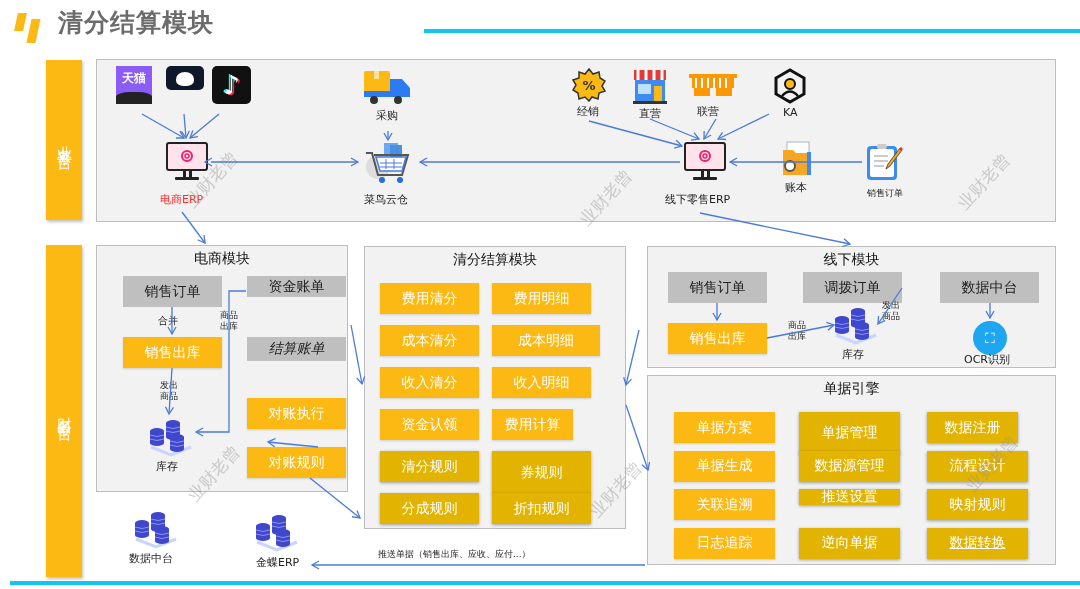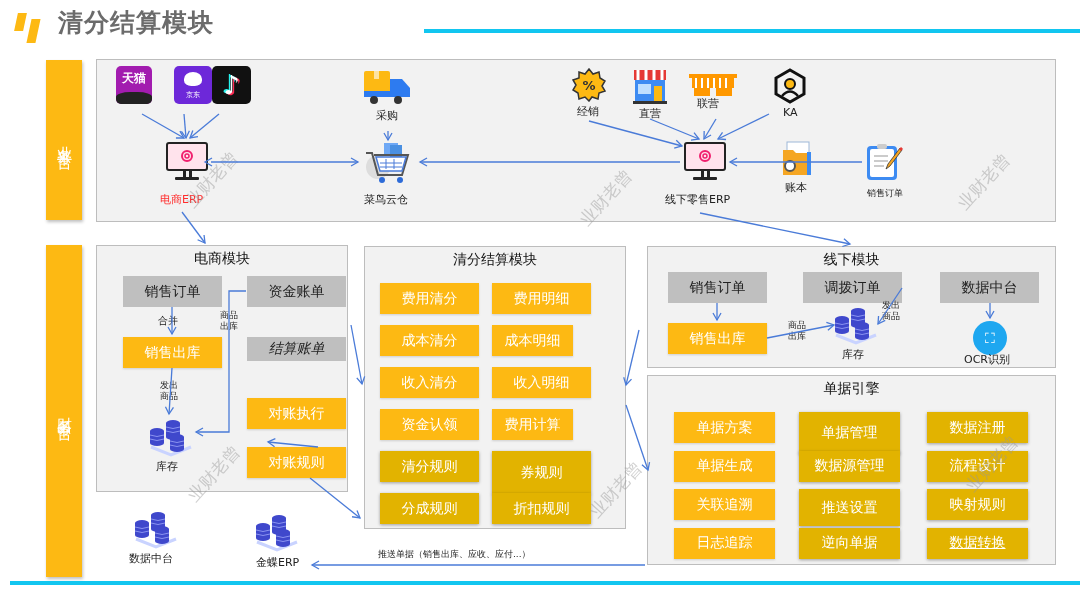--- a/index.html
+++ b/index.html
@@ -42,25 +42,25 @@
 
 <div class="side" style="top:60px; height:160px;">
   <span style="writing-mode:vertical-rl; letter-spacing:3px;">业务平台</span>
 </div>
 <div class="side" style="top:245px; height:332px;">
   <span style="writing-mode:vertical-rl; letter-spacing:3px;">财务中台</span>
 </div>
 
 <div class="panel" style="left:96px; top:59px; width:960px; height:163px;"></div>
 
-<div class="icon" style="left:116px; top:66px; width:36px; height:38px; background:#a21caf; border-radius:5px; overflow:hidden;">
+<div class="icon" style="left:116px; top:66px; width:36px; height:38px; background:#8b5cf6; border-radius:0; overflow:hidden;">
   <div style="color:#fff; font-size:12px; font-weight:bold; text-align:center; margin-top:4px;">天猫</div>
   <div style="position:absolute; left:0; right:0; bottom:0; height:12px; background:#222; border-radius:40% 40% 0 0;"></div>
 </div>
-<div class="icon" style="left:166px; top:66px; width:38px; height:38px; background:#6d28d9; border-radius:5px;margin-left:8px;">
+<div class="icon" style="left:166px; top:66px; width:38px; height:24px; background:#0f172a; border-radius:5px;">
   <div style="position:absolute; left:10px; top:6px; width:18px; height:14px; background:#fff; border-radius:50% 50% 40% 40%;"></div>
   <div style="position:absolute; left:0; right:0; bottom:4px; color:#fff; font-size:7px; text-align:center;">京东</div>
 </div>
 <div class="icon" style="left:212px; top:66px; width:39px; height:38px; background:#111; border-radius:5px; color:#fff; font-size:26px; font-weight:bold; text-align:center; line-height:38px; text-shadow:-2px -1px 0 #25F4EE, 2px 1px 0 #FE2C55;">♪</div>
 
 <svg class="icon" style="left:165px; top:141px;" width="44" height="42" viewBox="0 0 44 42">
   <rect x="2" y="2" width="40" height="27" rx="2" fill="#FFE3EC" stroke="#222" stroke-width="2"></rect>
   <circle cx="22" cy="15" r="5" fill="none" stroke="#F0206E" stroke-width="2"></circle>
   <circle cx="22" cy="15" r="2" fill="none" stroke="#F0206E" stroke-width="1.5"></circle>
   <rect x="18" y="29" width="3" height="7" fill="#222"></rect>
@@ -107,21 +107,21 @@
 </svg>
 <div class="lbl" style="left:639px; top:106px;">直营</div>
 
 <svg class="icon" style="left:688px; top:72px;" width="50" height="26" viewBox="0 0 50 26">
   <rect x="4" y="4" width="42" height="12" fill="#FF9800"></rect>
   <path d="M8 4 v12 M14 4 v12 M20 4 v12 M26 4 v12 M32 4 v12 M38 4 v12" stroke="#fff" stroke-width="2"></path>
   <rect x="1" y="2" width="48" height="4" fill="#FF9800"></rect>
   <rect x="6" y="16" width="16" height="8" fill="#FF9800"></rect>
   <rect x="28" y="16" width="16" height="8" fill="#FF9800"></rect>
 </svg>
-<div class="lbl" style="left:697px; top:96px;text-align:center;">联营</div>
+<div class="lbl" style="left:697px; top:104px;text-align:center;">联营</div>
 
 <svg class="icon" style="left:773px; top:68px;" width="34" height="36" viewBox="0 0 34 36">
   <polygon points="17,2 31,10 31,26 17,34 3,26 3,10" fill="none" stroke="#111" stroke-width="3"></polygon>
   <circle cx="17" cy="16" r="5" fill="#FDB913" stroke="#111" stroke-width="2"></circle>
   <path d="M9 28 q8-9 16 0" fill="none" stroke="#111" stroke-width="2.5"></path>
 </svg>
 <div class="lbl" style="left:783px; top:106px;">KA</div>
 
 <svg class="icon" style="left:683px; top:141px;" width="44" height="42" viewBox="0 0 44 42">
   <rect x="2" y="2" width="40" height="27" rx="2" fill="#FFE3EC" stroke="#222" stroke-width="2"></rect>
@@ -148,42 +148,42 @@
   <path d="M10 14 h14 M10 19 h14 M10 24 h10" stroke="#bbb" stroke-width="1.5"></path>
   <path d="M36 6 l-12 16 l-2 5 l4-3 l12-16z" fill="#F5A623" stroke="#333" stroke-width="0.8"></path>
   <path d="M36 6 l2 2" stroke="#E53935" stroke-width="3"></path>
 </svg>
 <div class="lbl small" style="left:866px; top:188px; width:38px; white-space:normal;">销售订单</div>
 
 <div class="panel" style="left:96px; top:245px; width:252px; height:247px;">
   <div class="panel-title" style="top:4px;">电商模块</div>
 </div>
 <div class="box gray" style="left:123px; top:276px; width:99px; height:31px;">销售订单</div>
-<div class="box gray" style="left:247px; top:276px; width:99px; height:31px;text-align:right;">资金账单</div>
+<div class="box gray" style="left:247px; top:276px; width:99px; height:21px;text-align:right;">资金账单</div>
 <div class="lbl" style="left:158px; top:314px; font-size:10px;">合并</div>
 <div class="lbl small" style="left:218px; top:310px; width:22px; white-space:normal;">商品出库</div>
 <div class="box yellow" style="left:123px; top:337px; width:99px; height:31px;">销售出库</div>
 <div class="box gray" style="left:247px; top:337px; width:99px; height:24px;font-style:italic;">结算账单</div>
 <div class="lbl small" style="left:158px; top:380px; width:22px; white-space:normal;">发出商品</div>
 <div class="box yellow" style="left:247px; top:398px; width:99px; height:31px;">对账执行</div>
 <div class="box yellow" style="left:247px; top:447px; width:99px; height:31px;">对账规则</div>
 
 <svg class="icon" style="left:147px; top:417px;" width="46" height="40" viewBox="0 0 46 40">
     <use href="#db-stack"></use>
   </svg>
 <div class="lbl" style="left:156px; top:459px;">库存</div>
 
 <div class="panel" style="left:364px; top:246px; width:262px; height:283px;">
   <div class="panel-title" style="top:4px;">清分结算模块</div>
 </div>
 <div id="clearing-grid">
     <div class="box yellow" style="left: 380px; top: 283px; width: 99px; height: 31px;">费用清分</div>
     <div class="box yellow" style="left: 492px; top: 283px; width: 99px; height: 31px;">费用明细</div>
     <div class="box yellow" style="left: 380px; top: 325px; width: 99px; height: 31px;">成本清分</div>
-    <div class="box yellow" style="left: 492px; top: 325px; width: 81px; height: 31px;">成本明细</div>
+    <div class="box yellow" style="left: 492px; top: 325px; width: 108px; height: 31px;">成本明细</div>
     <div class="box yellow" style="left: 380px; top: 367px; width: 99px; height: 31px;">收入清分</div>
     <div class="box yellow" style="left: 492px; top: 367px; width: 99px; height: 31px;">收入明细</div>
     <div class="box yellow" style="left: 380px; top: 409px; width: 99px; height: 31px;">资金认领</div>
     <div class="box yellow" style="left: 492px; top: 409px; width: 81px; height: 31px;">费用计算</div>
     <div class="box dark" style="left: 380px; top: 451px; width: 99px; height: 31px;">清分规则</div>
     <div class="box dark" style="left: 492px; top: 451px; width: 99px; height: 43px;">券规则</div>
     <div class="box dark" style="left: 380px; top: 493px; width: 99px; height: 31px;">分成规则</div>
     <div class="box dark" style="left: 492px; top: 493px; width: 99px; height: 31px;">折扣规则</div>
   </div>
 
@@ -202,26 +202,26 @@
 <div class="lbl" style="left:842px; top:347px;">库存</div>
 <div class="icon" style="left:973px; top:321px; width:34px; height:34px; border-radius:50%; background:#1EA7F0; color:#fff; font-size:14px; text-align:center; line-height:34px;">⛶</div>
 <div class="lbl" style="left:964px; top:352px;">OCR识别</div>
 
 <div class="panel" style="left:647px; top:375px; width:409px; height:190px;">
   <div class="panel-title" style="top:4px;">单据引擎</div>
 </div>
 <div id="engine-grid">
     <div class="box yellow" style="left: 674px; top: 412px; width: 101px; height: 31px;">单据方案</div>
     <div class="box dark" style="left: 799px; top: 412px; width: 101px; height: 42px;">单据管理</div>
-    <div class="box dark" style="left: 927px; top: 412px; width: 101px; height: 31px;">数据注册</div>
+    <div class="box dark" style="left: 927px; top: 412px; width: 91px; height: 31px;">数据注册</div>
     <div class="box yellow" style="left: 674px; top: 450.5px; width: 101px; height: 31px;">单据生成</div>
     <div class="box dark" style="left: 799px; top: 450.5px; width: 101px; height: 31px;">数据源管理</div>
     <div class="box dark" style="left: 927px; top: 450.5px; width: 101px; height: 31px;">流程设计</div>
     <div class="box yellow" style="left: 674px; top: 489px; width: 101px; height: 31px;">关联追溯</div>
-    <div class="box dark" style="left: 799px; top: 489px; width: 101px; height: 37px;">推送设置</div>
+    <div class="box dark" style="left: 799px; top: 489px; width: 101px; height: 16px;">推送设置</div>
     <div class="box dark" style="left: 927px; top: 489px; width: 101px; height: 31px;">映射规则</div>
     <div class="box yellow" style="left: 674px; top: 527.5px; width: 101px; height: 31px;">日志追踪</div>
     <div class="box dark" style="left: 799px; top: 527.5px; width: 101px; height: 31px;">逆向单据</div>
     <div class="box dark" style="left: 927px; top: 527.5px; width: 101px; height: 31px; text-decoration: underline;">数据转换</div>
   </div>
 
 <svg class="icon" style="left:132px; top:509px;" width="46" height="40" viewBox="0 0 46 40">
     <use href="#db-stack"></use>
   </svg>
 <div class="lbl" style="left:129px; top:551px;">数据中台</div>

